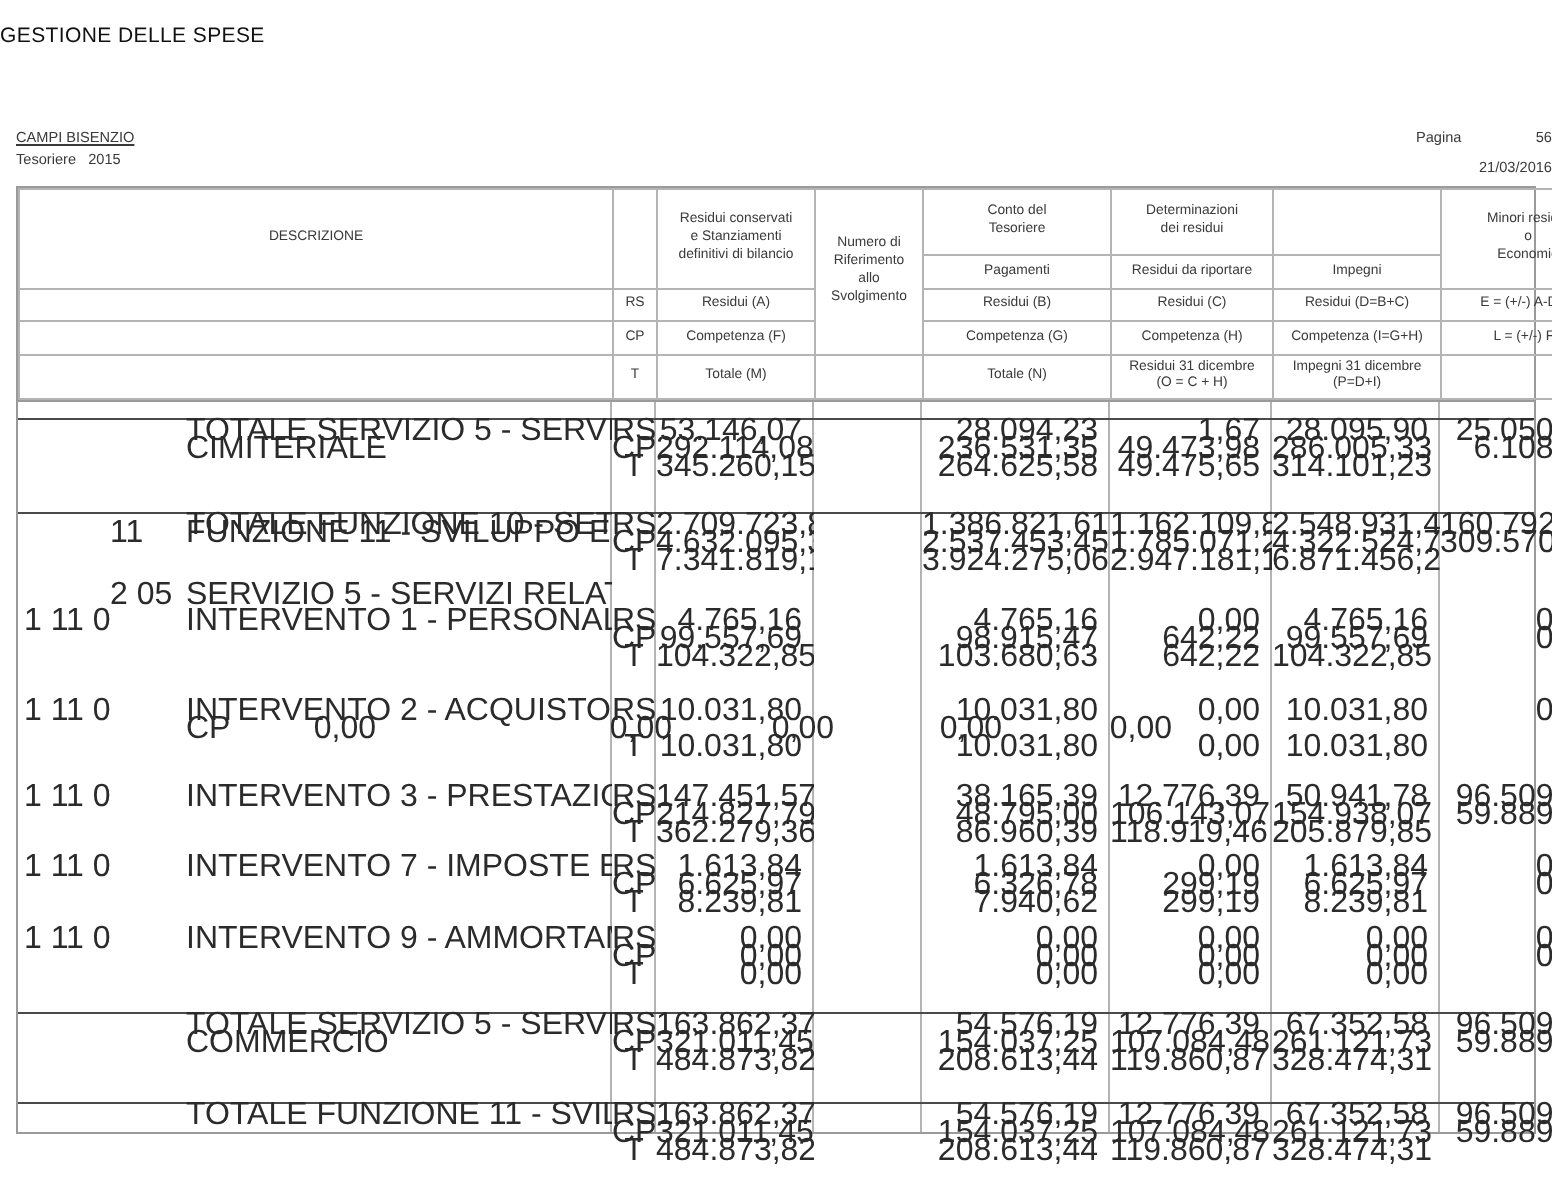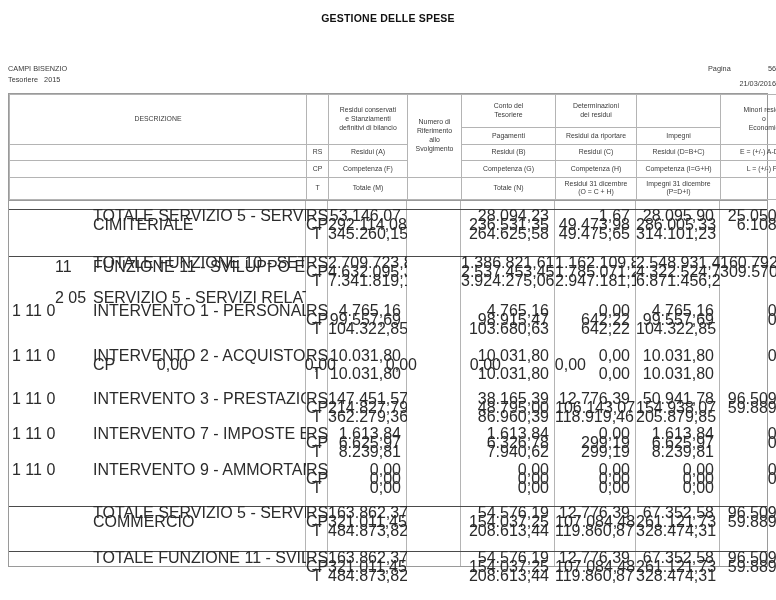--- a/index.html
+++ b/index.html
@@ -12,36 +12,35 @@
     font-family: "Liberation Sans", sans-serif;
     color: #2b2b2b;
     position: relative;
     overflow: hidden;
   }
 
   
   .doc-title {
     position: absolute;
     top: 12px; left: 0; right: 0;
-    text-align: center;
     font-size: 10.5px;
-    font-weight: bold;
+    font-weight: normal;
     letter-spacing: .2px;
     color: #111;
   }
 
   
   .meta {
     position: absolute;
     top: 64px; left: 8px; right: 8px;
     height: 28px;
     font-size: 7.3px;
     color: #3a3a3a;
   }
-  .meta .ent   { position: absolute; left: 0;  top: 0; }
+  .meta .ent   { position: absolute; left: 0;  top: 0; text-decoration: underline; }
   .meta .eser  { position: absolute; left: 0;  top: 11px; }
   .meta .pagl  { position: absolute; left: 700px; top: 0; }
   .meta .pagn  { position: absolute; left: 745px; top: 0; width: 23px; text-align: right; }
   .meta .date  { position: absolute; left: 668px; top: 15px; width: 100px; text-align: right; }
 
   
   .sheet {
     position: absolute;
     left: 8px; top: 93px;
     width: 760px; height: 474px;

